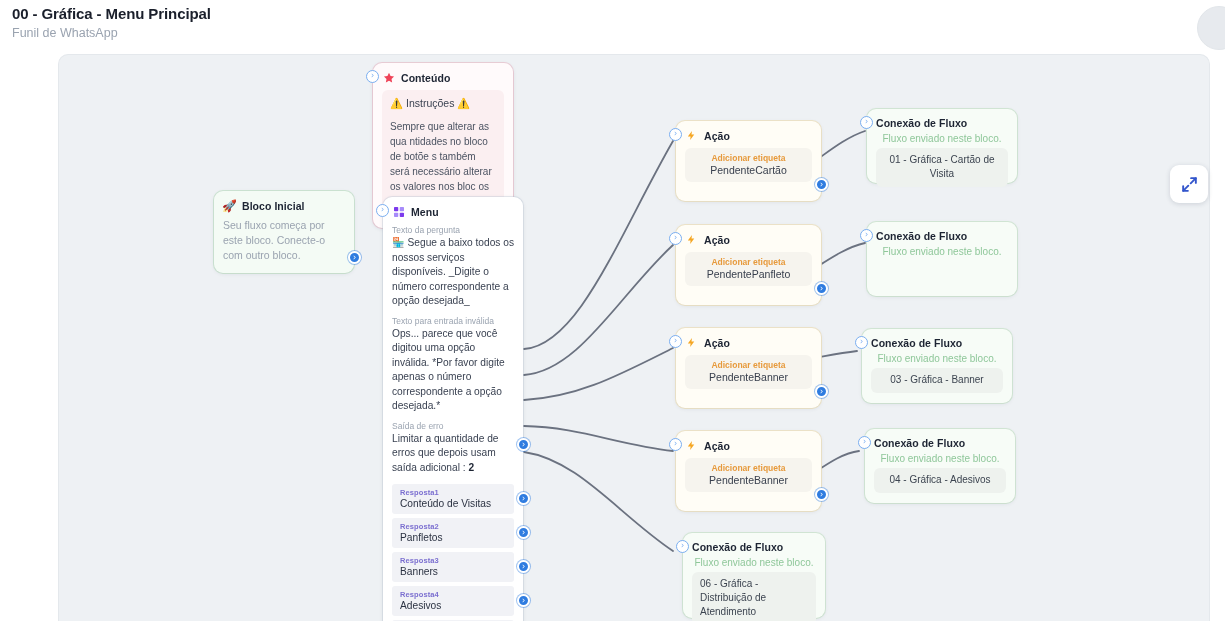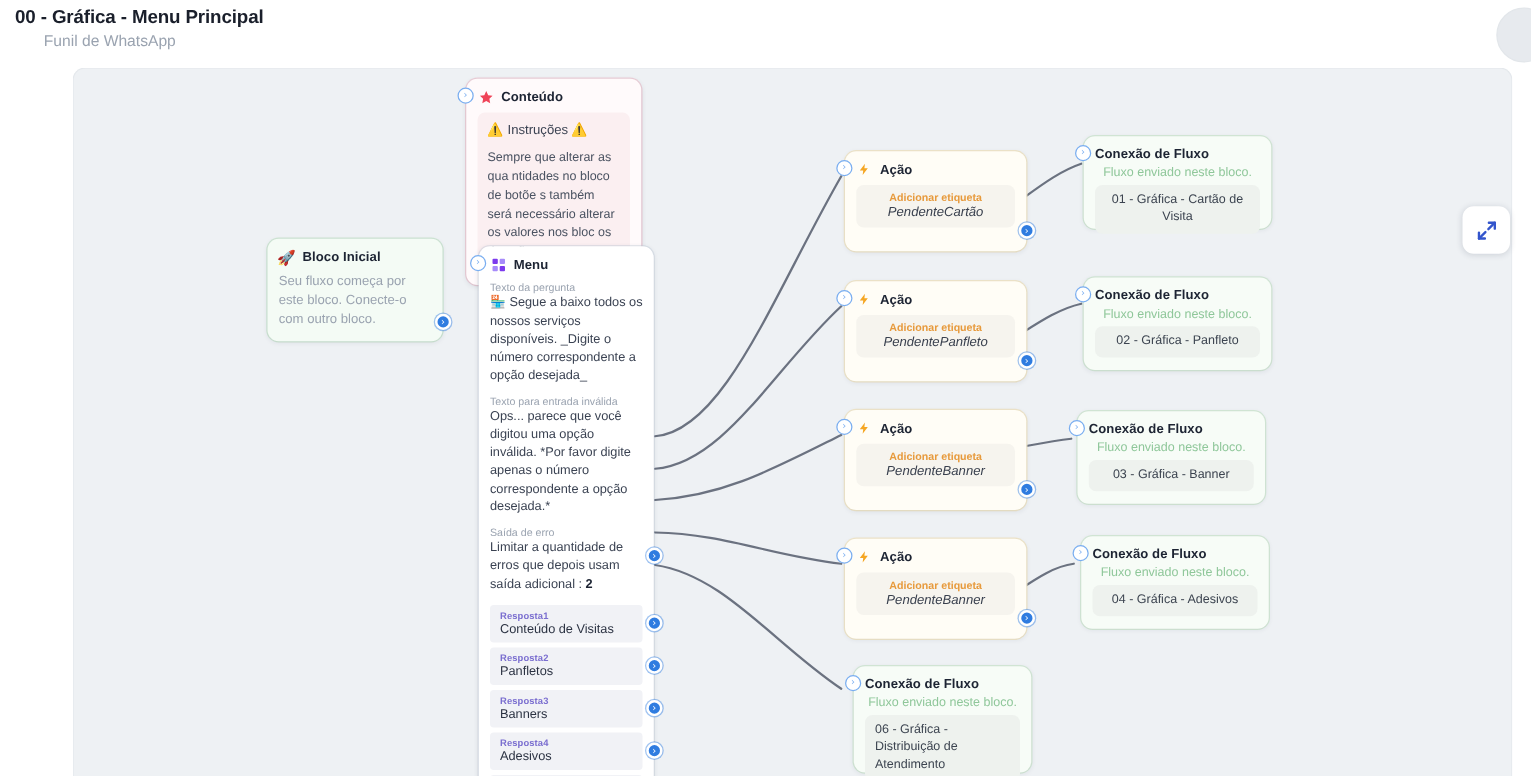--- a/index.html
+++ b/index.html
@@ -12,21 +12,21 @@
   #app { position: relative; width: 1225px; height: 621px; background:#fff; }
 
   
   .header { position:absolute; left:4px; top:0; width:1225px; height:46px; background:#fff; }
   .header-title {
     position:absolute; left:8px; top:5px;
     font-size:15px; font-weight:700; color:#1a1f2b; letter-spacing:-0.1px;
   }
   .header-sub {
     position:absolute; left:8px; top:26px;
-    font-size:12.5px; color:#9aa3b0;margin-left:23px;
+    font-size:12.5px; color:#9aa3b0;
   }
   .avatar-circle {
     position:absolute; right:-12px; top:6px;
     width:44px; height:44px; border-radius:50%;
     background:#e7eaee; border:1px solid #e2e6ea;
   }
 
   
   .canvas {
     position:absolute; left:58px; top:54px;
@@ -84,21 +84,21 @@
   .answer {
     position:relative; background:#f1f2f6; border-radius:3px;
     padding:4px 8px 5px 8px;
   }
   .answer-key { font-size:7.5px; color:#7b6fd0; font-weight:700; letter-spacing:0.1px; }
   .answer-val { font-size:10.2px; color:#2b3242; margin-top:1px; }
 
   .node-acao { background:#fffdf6; box-shadow:0 1px 4px rgba(25,40,70,0.08), 0 0 0 1px rgba(240,228,197,0.9); }
   .acao-body { background:#f6f4ee; border-radius:6px; padding:5px 8px 6px 8px;text-align:center; }
   .acao-label { font-size:8.5px; color:#e79a3c; font-weight:600; }
-  .acao-val { font-size:10.5px; color:#39404e; margin-top:1px;font-style:italic; }
+  .acao-val { font-size:10.5px; color:#39404e; margin-top:1px; }
 
   .node-conexao { background:#f7fcf7; box-shadow:0 1px 4px rgba(25,40,70,0.08), 0 0 0 1px rgba(210,232,212,0.9); }
   .conexao-sent { font-size:10px; color:#8fc79a; text-align:center; margin:4px 0 4px 0; }
   .conexao-body { background:#eef2ee; border-radius:6px; padding:5px 8px 6px 8px; }
   .conexao-val { font-size:10px; color:#3c4450; text-align:center; line-height:14px; }
   .conexao-val.left-align { text-align:left; }
 
   
   .fs-btn {
     position:absolute; left:1170px; top:165px;
@@ -301,23 +301,20 @@
       <div class="conexao-sent">Fluxo enviado neste bloco.</div>
       <div class="conexao-body">
         <div class="conexao-val">01 - Gráfica - Cartão de Visita</div>
       </div>
     </div>
 
     <div class="node node-conexao" style="left:808px; top:167px; width:150px; height:74px;">
       <div class="handle ghost left" style="top:7px;">›</div>
       <div class="node-title">Conexão de Fluxo</div>
       <div class="conexao-sent">Fluxo enviado neste bloco.</div>
-      <div class="conexao-body">
-        <div class="conexao-val">02 - Gráfica - Panfleto</div>
-      </div>
     </div>
 
     <div class="node node-conexao" style="left:803px; top:274px; width:150px; height:74px;">
       <div class="handle ghost left" style="top:7px;">›</div>
       <div class="node-title">Conexão de Fluxo</div>
       <div class="conexao-sent">Fluxo enviado neste bloco.</div>
       <div class="conexao-body">
         <div class="conexao-val">03 - Gráfica - Banner</div>
       </div>
     </div>

